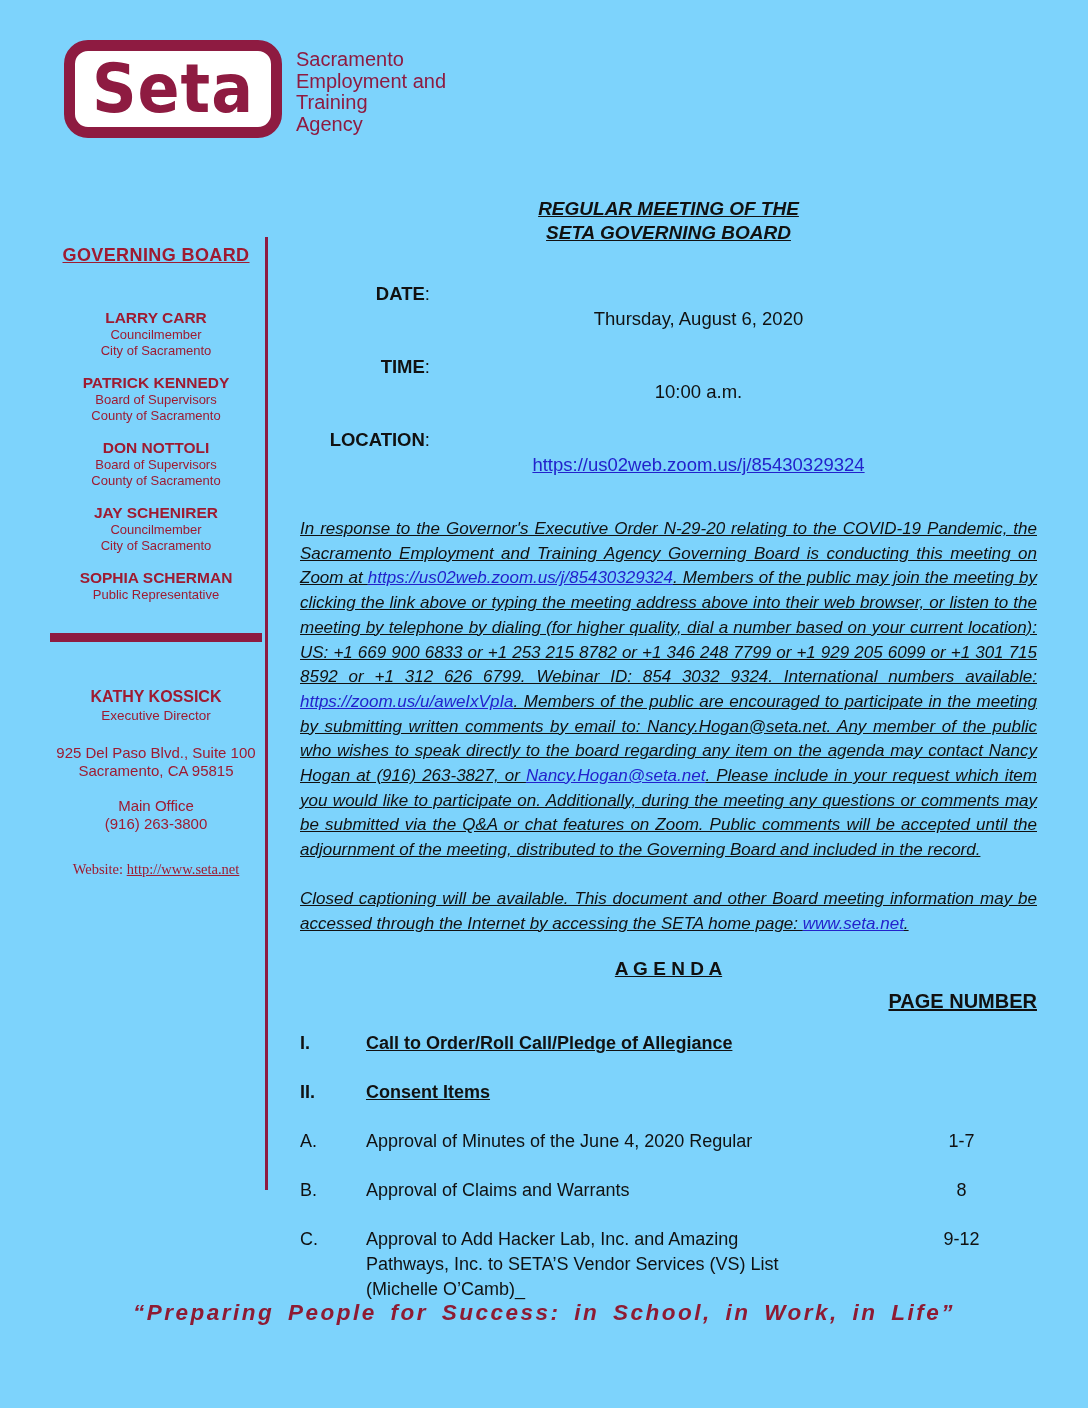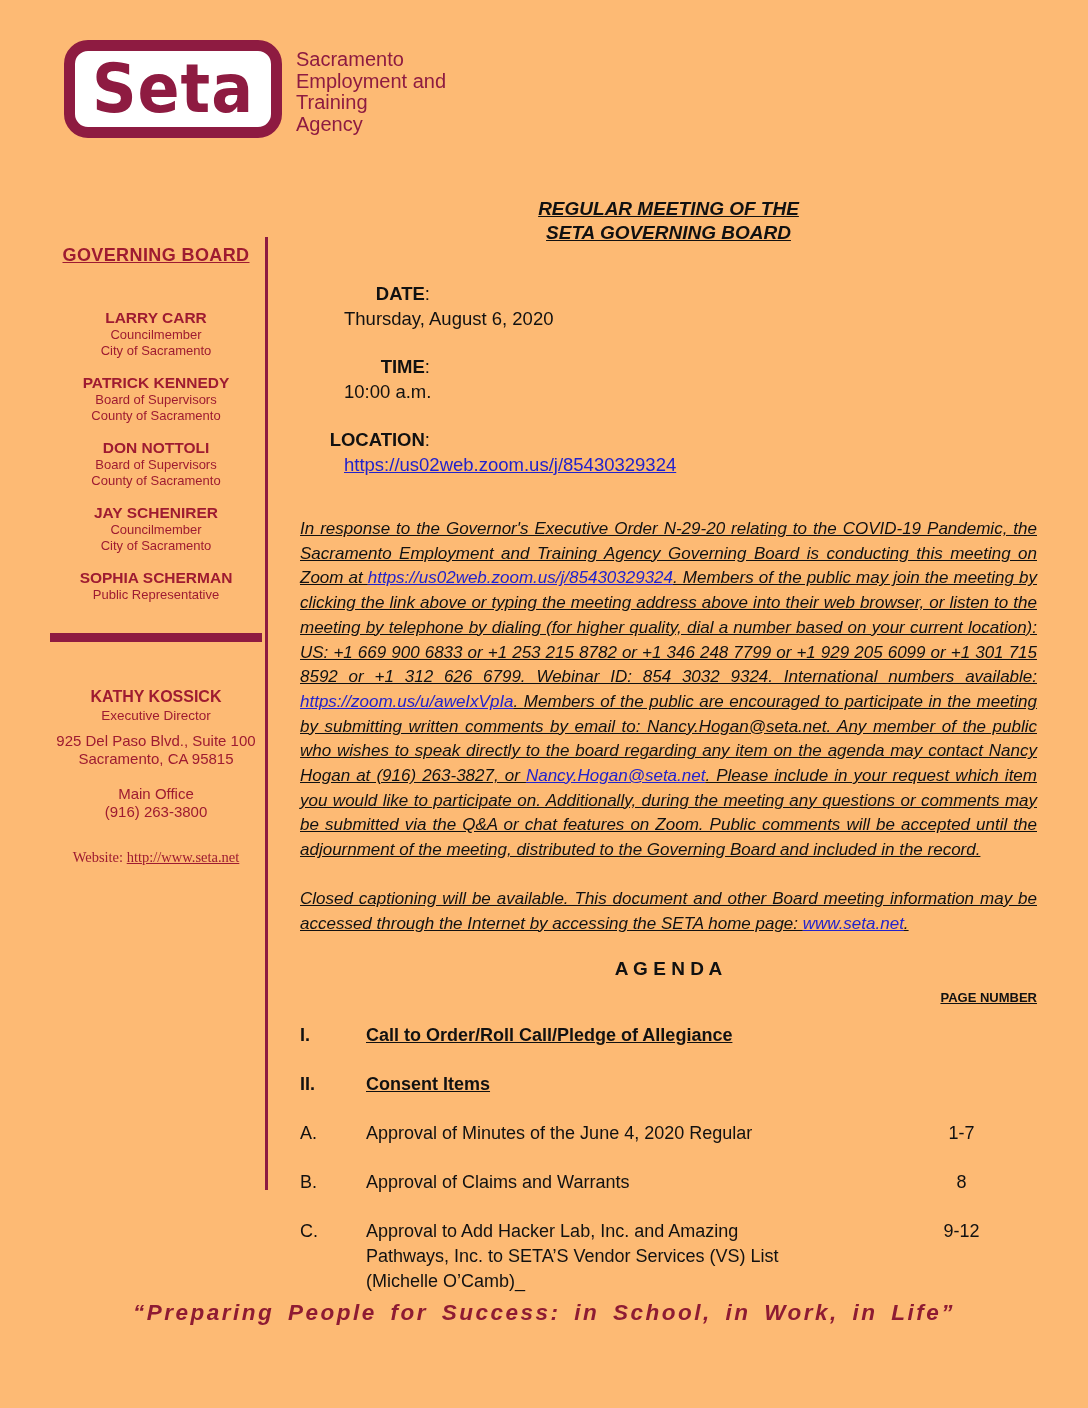--- a/index.html
+++ b/index.html
@@ -4,62 +4,62 @@
 <style>
   :root{
     --maroon:#8E1B41;
     --sbred:#9E1B31;
     --link:#2222CC;
     --footer:#8E1B33;
   }
   *{margin:0;padding:0;box-sizing:border-box;}
   html,body{background:#e8e8e8;}
   body{font-family:"Liberation Sans",sans-serif;color:#111;}
-  .page{position:relative;width:1088px;height:1408px;background:#fdba74;margin:0 auto;overflow:hidden;}
+  .page{position:relative;width:1088px;height:1408px;background:#7dd3fc;margin:0 auto;overflow:hidden;}
 
   
   .logo-row{position:absolute;left:64px;top:40px;display:flex;}
   .logo-box{width:218px;height:98px;border:11px solid var(--maroon);border-radius:24px;display:flex;align-items:center;justify-content:center;background:#fff;}
   .logo-text{font-family:"DejaVu Sans",sans-serif;font-weight:800;font-size:62px;color:var(--maroon);letter-spacing:1px;line-height:1;transform:scaleY(1.08);}
   .org-name{color:var(--maroon);font-size:20px;line-height:21.5px;padding:9px 0 0 14px;}
 
   
   .sidebar{position:absolute;left:50px;top:245px;width:212px;text-align:center;color:var(--sbred);}
   .sb-heading{font-size:18px;font-weight:bold;text-decoration:underline;letter-spacing:.4px;margin-bottom:42px;}
   .member{margin-bottom:14px;}
   .member-name{font-weight:bold;font-size:15.5px;line-height:19px;}
   .member-role{font-size:13px;line-height:16px;}
   .sb-divider{height:9px;background:var(--maroon);margin-top:30px;}
   .sb-director-name{font-weight:bold;font-size:16px;line-height:20px;margin-top:45px;}
-  .sb-director-title{font-size:13.5px;line-height:17px;margin-bottom:8px;}
+  .sb-director-title{font-size:13.5px;line-height:17px;margin-bottom:20px;}
   .sb-address div{font-size:15px;line-height:18px;}
   .contact{margin-top:17px;font-size:15px;line-height:18px;}
   .contact div{line-height:18px;}
   .sb-website{margin-top:28px;font-family:"Liberation Serif",serif;font-size:14.5px;}
   .sb-website a{color:inherit;text-decoration:underline;cursor:pointer;}
 
   .vrule{position:absolute;left:265px;top:237px;width:3px;height:953px;background:var(--maroon);}
 
   
   .main{position:absolute;left:300px;top:197px;width:737px;}
   .title{text-align:center;font-size:19px;font-weight:bold;line-height:24px;margin-bottom:36px;}
   .title span{text-decoration:underline;font-style:italic;}
   .meta{margin-bottom:40px;}
   .meta-row{display:flex;font-size:18.5px;line-height:25px;margin-bottom:23px;flex-direction:column;}
   .meta-row:last-child{margin-bottom:0;}
   .meta-label{width:130px;text-align:right;flex:none;}
   .meta-label b{font-weight:bold;}
-  .meta-value{margin-left:44px;}
+  .meta-value{margin-left:60px;text-align:center;}
   a.doc-link{color:var(--link);text-decoration:underline;cursor:pointer;}
 
   .para{font-size:17px;line-height:24.7px;text-align:justify;text-decoration:underline;margin-bottom:24px;font-style:italic;}
   .para:last-of-type{margin-bottom:0;}
 
-  .agenda-head{margin-top:22px;text-align:center;font-size:19px;font-weight:bold;}
-  .page-num-head{margin-top:10px;margin-bottom:18px;text-align:right;font-size:13px;font-weight:bold;text-decoration:underline;}
+  .agenda-head{margin-top:22px;text-align:center;font-size:19px;font-weight:bold;text-decoration:underline;}
+  .page-num-head{margin-top:10px;margin-bottom:18px;text-align:right;font-size:20px;font-weight:bold;text-decoration:underline;}
   .agenda-row{display:flex;font-size:18px;line-height:25px;margin-bottom:24px;align-items:flex-start;}
   .agenda-row .num{width:66px;flex:none;}
   .agenda-row.section .num{font-weight:bold;}
   .agenda-row .atitle{width:520px;flex:none;}
   .agenda-row.section .atitle span{font-weight:bold;text-decoration:underline;}
   .agenda-row .pages{flex:1;text-align:center;}
 
   .footer{position:absolute;left:0;top:1300px;width:1088px;text-align:center;color:var(--footer);font-size:22.5px;font-weight:bold;font-style:italic;letter-spacing:2.5px;word-spacing:5px;}
 </style>
 </head>

